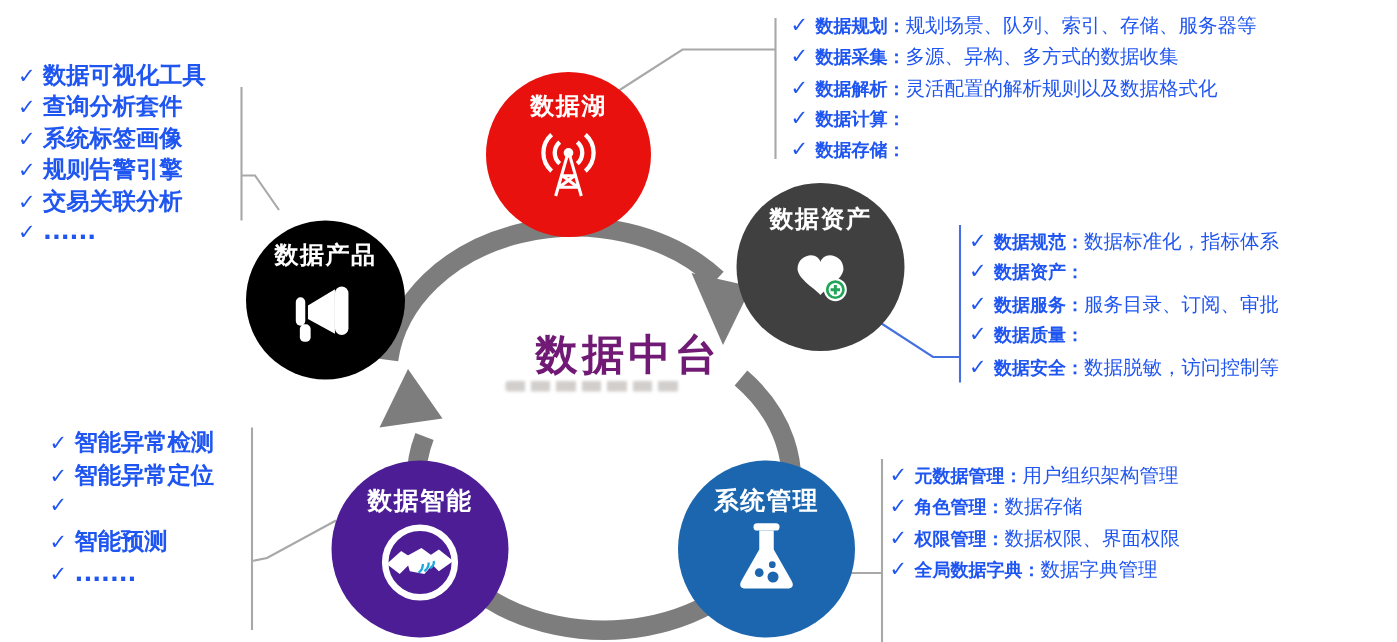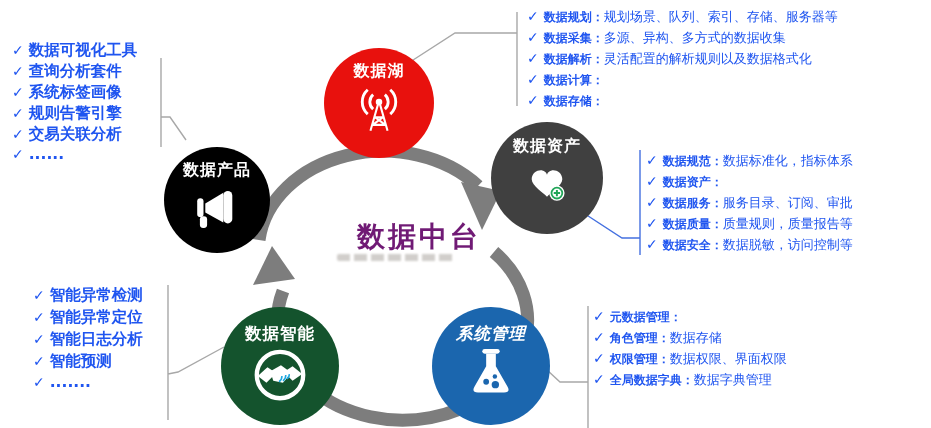--- a/index.html
+++ b/index.html
@@ -8,22 +8,22 @@
   svg.links{position:absolute;left:0;top:0;z-index:1;}
 
   
   .node{position:absolute;border-radius:50%;z-index:2;display:flex;flex-direction:column;
         align-items:center;color:#fff;}
   .nlabel{font-weight:bold;font-size:16px;letter-spacing:1px;white-space:nowrap;}
   .nicon{width:54px;height:54px;margin-top:1px;}
   .n-lake   {left:324px;top:48px; width:110px;height:110px;background:#E8110D;}
   .n-product{left:164px;top:147px;width:106px;height:106px;background:#000000;}
   .n-asset  {left:491px;top:122px;width:112px;height:112px;background:#404040;}
-  .n-intel  {left:221px;top:307px;width:118px;height:118px;background:#14532d;}
-  .n-system {left:432px;top:307px;width:118px;height:118px;background:#1B66AE;font-style:italic;}
+  .n-intel  {left:221px;top:307px;width:118px;height:118px;background:#4c1d95;}
+  .n-system {left:452px;top:307px;width:118px;height:118px;background:#1B66AE;}
   .n-lake .nlabel{margin-top:13px;}
   .n-product .nlabel{margin-top:13px;}
   .n-asset .nlabel{margin-top:14px;}
   .n-intel .nlabel,.n-system .nlabel{margin-top:16px;font-size:16.5px;}
   .n-intel .nicon,.n-system .nicon{width:58px;height:58px;}
 
   
   .list{position:absolute;z-index:3;color:#1F55F0;}
   .lrow{display:flex;align-items:baseline;height:21px;white-space:nowrap;}
   .chk{font-weight:bold;font-size:14px;margin-right:5px;}
@@ -185,33 +185,33 @@
         <span class="lbl">数据资产：</span>
       </div>
     <div class="lrow">
         <span class="chk">✓</span>
         <span class="lbl">数据服务：</span>
         <span class="dsc">服务目录、订阅、审批</span>
       </div>
     <div class="lrow">
         <span class="chk">✓</span>
         <span class="lbl">数据质量：</span>
-        <span class="dsc">质量规则，质量报告等</span>
       </div>
     <div class="lrow">
         <span class="chk">✓</span>
         <span class="lbl">数据安全：</span>
         <span class="dsc">数据脱敏，访问控制等</span>
       </div>
   </div>
 
   <div class="list l-system">
     <div class="lrow">
         <span class="chk">✓</span>
         <span class="lbl">元数据管理：</span>
+        <span class="dsc">用户组织架构管理</span>
       </div>
     <div class="lrow">
         <span class="chk">✓</span>
         <span class="lbl">角色管理：</span>
         <span class="dsc">数据存储</span>
       </div>
     <div class="lrow">
         <span class="chk">✓</span>
         <span class="lbl">权限管理：</span>
         <span class="dsc">数据权限、界面权限</span>
@@ -227,21 +227,20 @@
     <div class="lrow">
         <span class="chk">✓</span>
         <span class="lbl">智能异常检测</span>
       </div>
     <div class="lrow">
         <span class="chk">✓</span>
         <span class="lbl">智能异常定位</span>
       </div>
     <div class="lrow">
         <span class="chk">✓</span>
-        <span class="lbl">智能日志分析</span>
       </div>
     <div class="lrow">
         <span class="chk">✓</span>
         <span class="lbl">智能预测</span>
       </div>
     <div class="lrow">
         <span class="chk">✓</span>
         <span class="lbl">.......</span>
       </div>
   </div>

